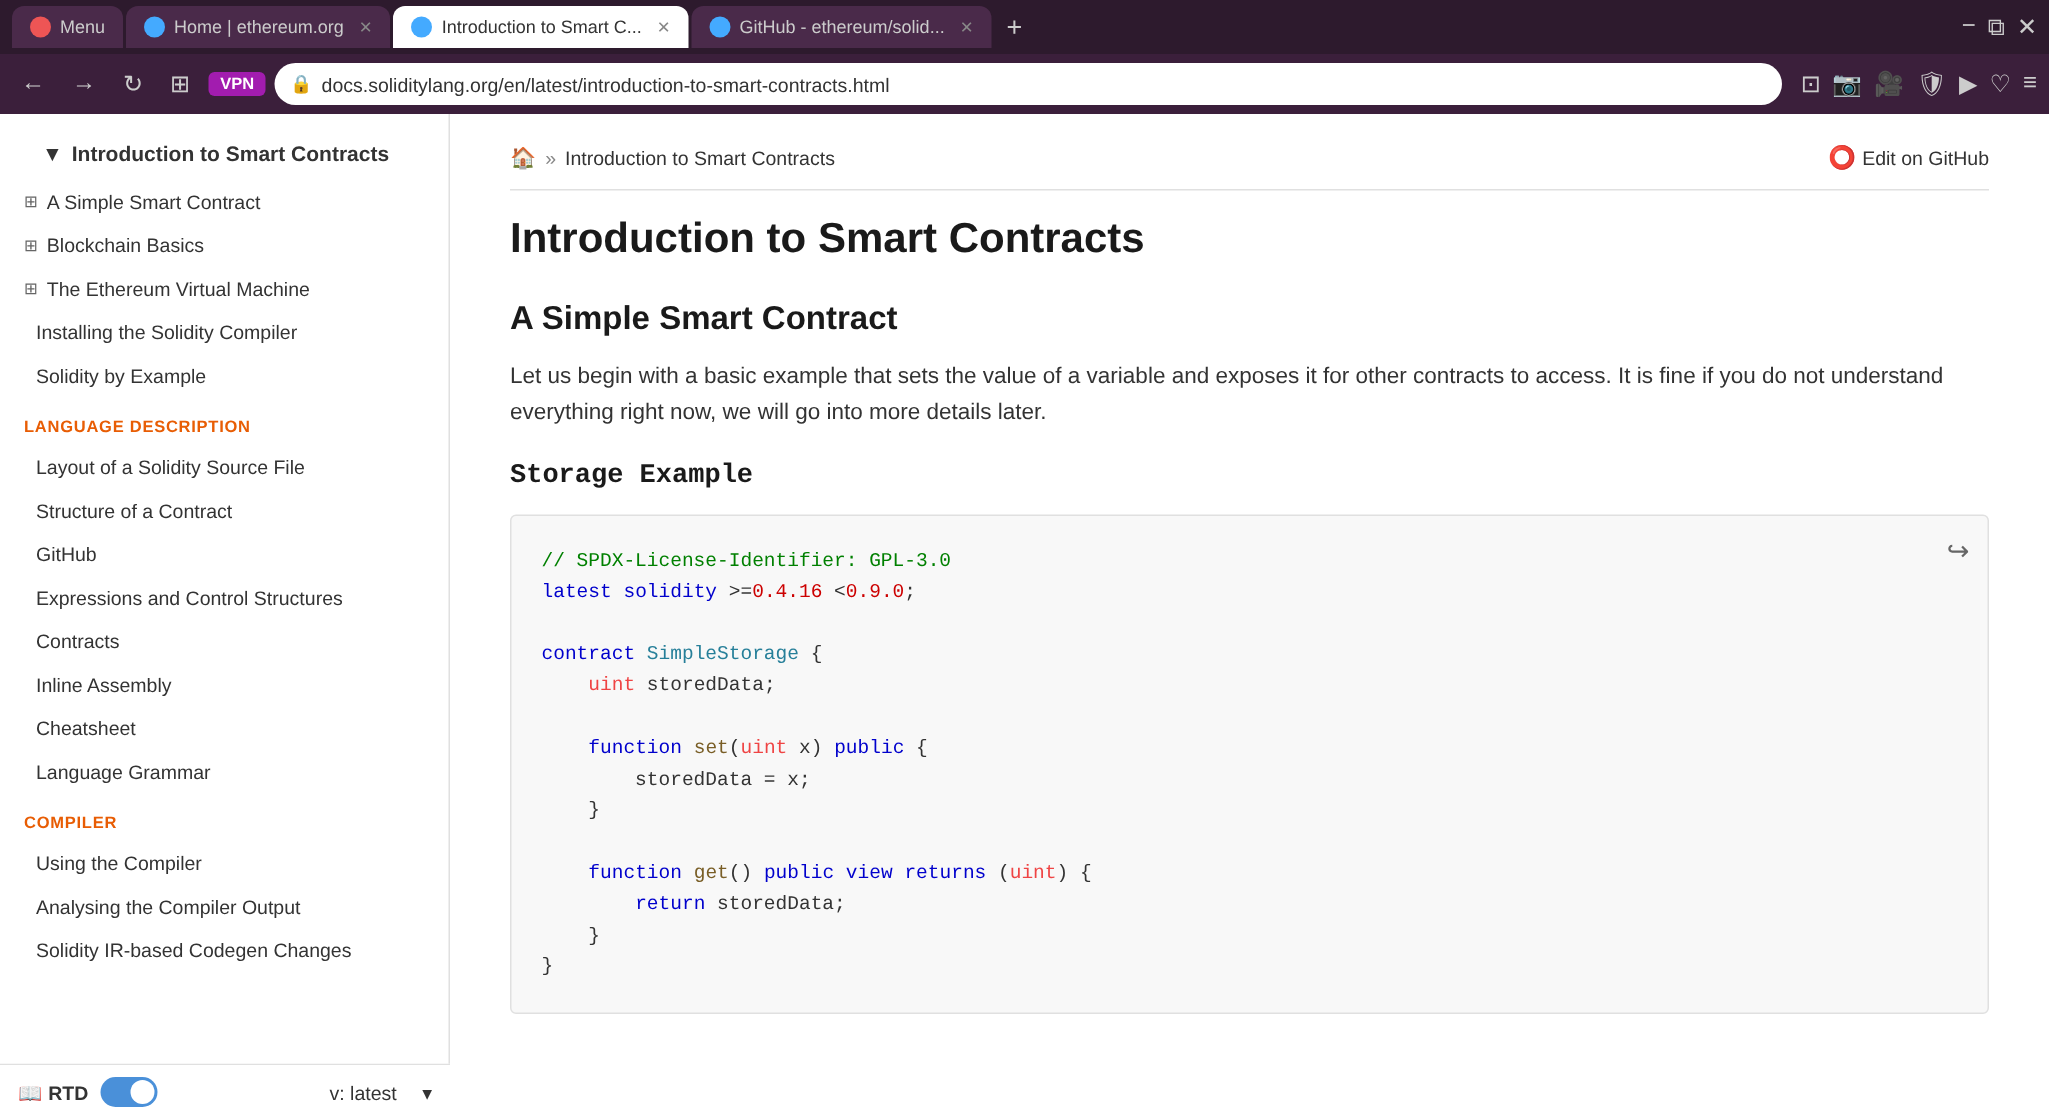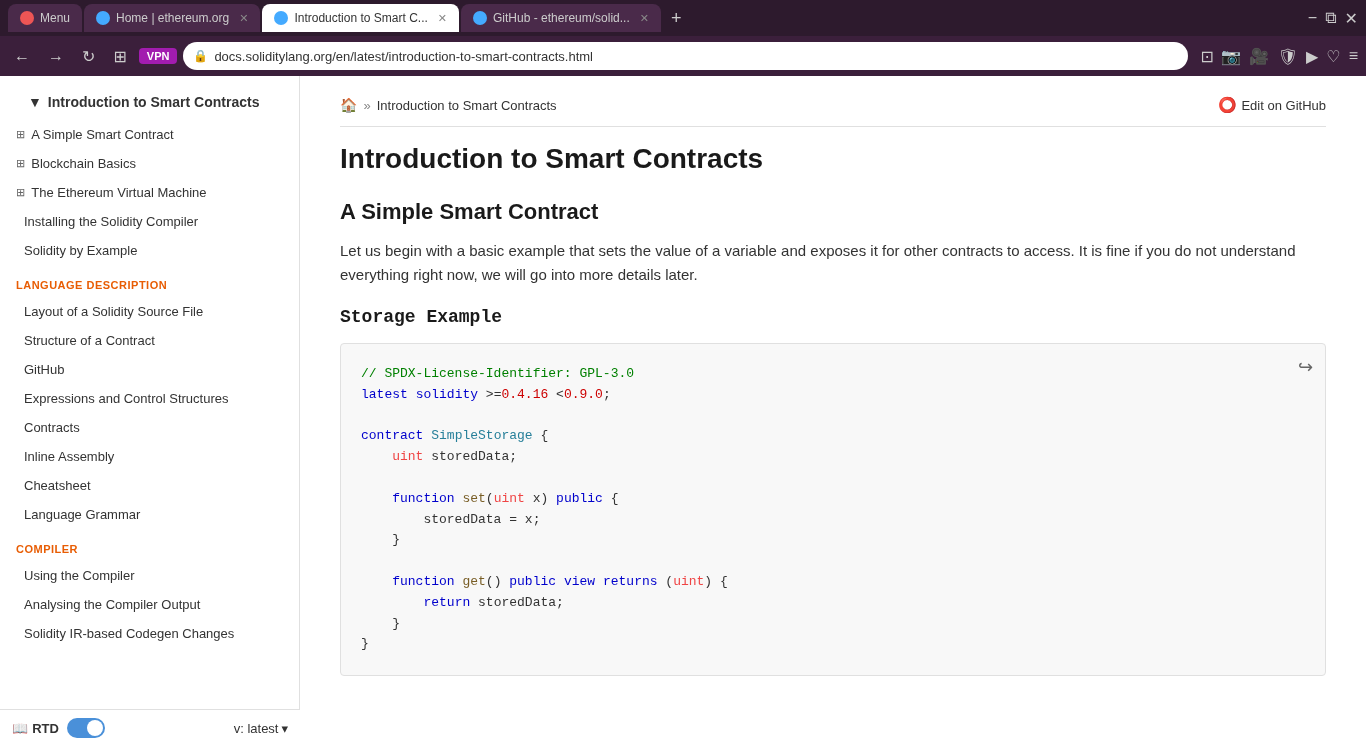--- a/index.html
+++ b/index.html
@@ -67,21 +67,21 @@
     .c-teal { color: #267f99; }
     .c-red { color: #cc0000; }
 
     .bottom-text { font-size: 15px; line-height: 1.6; color: #333; margin-top: 16px; }
 
     
     .rtd-bar { position: fixed; bottom: 0; left: 0; width: 300px; background: #fff; border-top: 1px solid #e0e0e0; display: flex; align-items: center; padding: 8px 12px; gap: 8px; font-size: 13px; z-index: 100; }
     .rtd-label { font-weight: 600; color: #333; display: flex; align-items: center; gap: 4px; }
     .rtd-toggle { background: #4a90d9; border-radius: 12px; width: 38px; height: 20px; display: flex; align-items: center; padding: 2px; cursor: pointer; }
     .rtd-toggle-knob { width: 16px; height: 16px; background: #fff; border-radius: 50%; margin-left: auto; }
-    .rtd-version { margin-left: auto; color: #333; display: flex; align-items: center; gap: 3px; cursor: pointer; }
+    .rtd-version { margin-left: auto; color: #333; display: flex; align-items: center; gap: 17px; cursor: pointer; }
 
     
     ::-webkit-scrollbar { width: 8px; }
     ::-webkit-scrollbar-track { background: #f1f1f1; }
     ::-webkit-scrollbar-thumb { background: #ccc; border-radius: 4px; }
   </style>
 </head>
 <body>
 
 <div class="browser-chrome">

